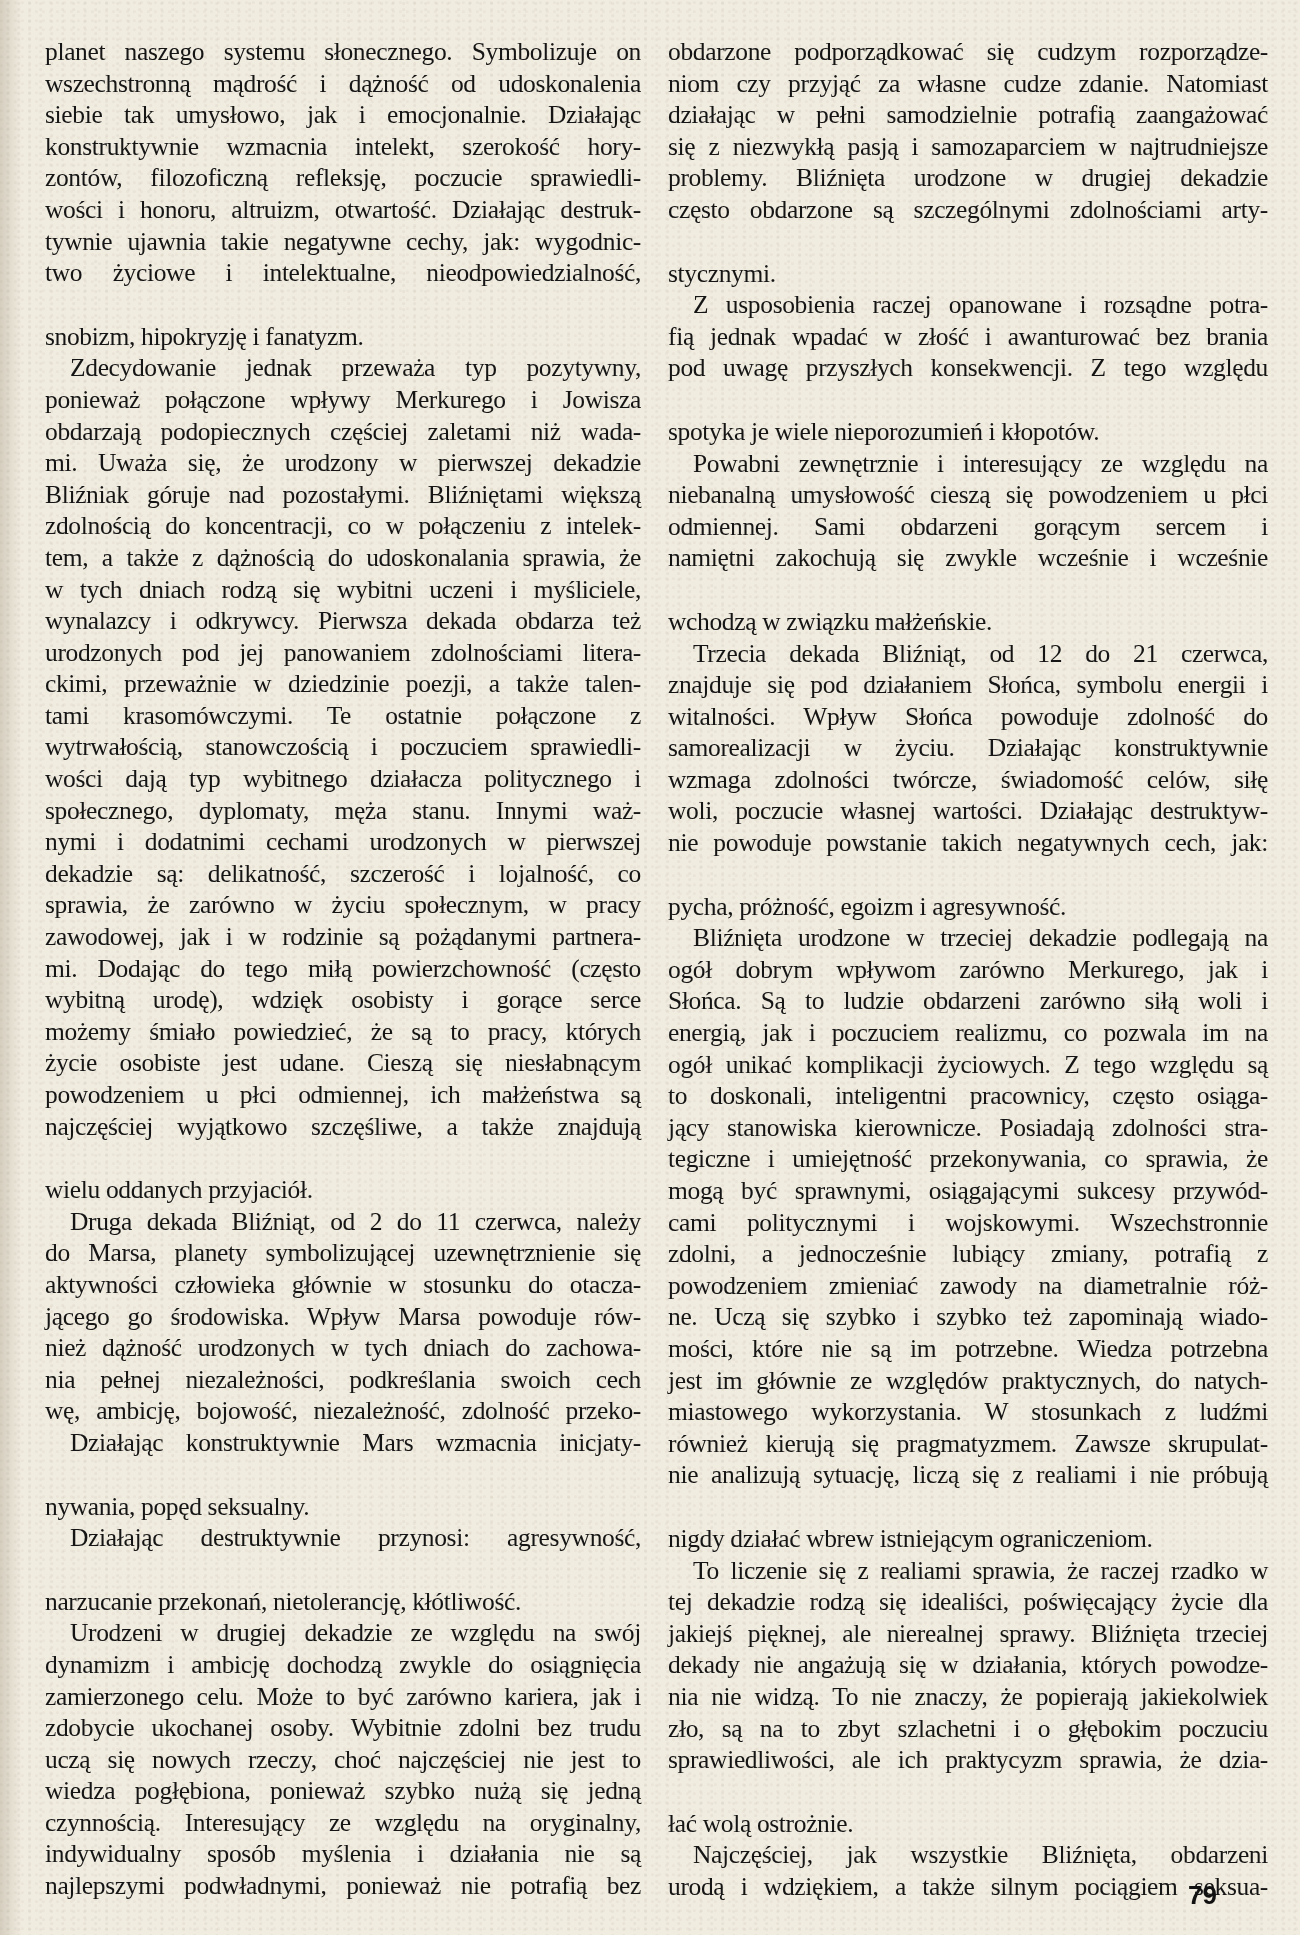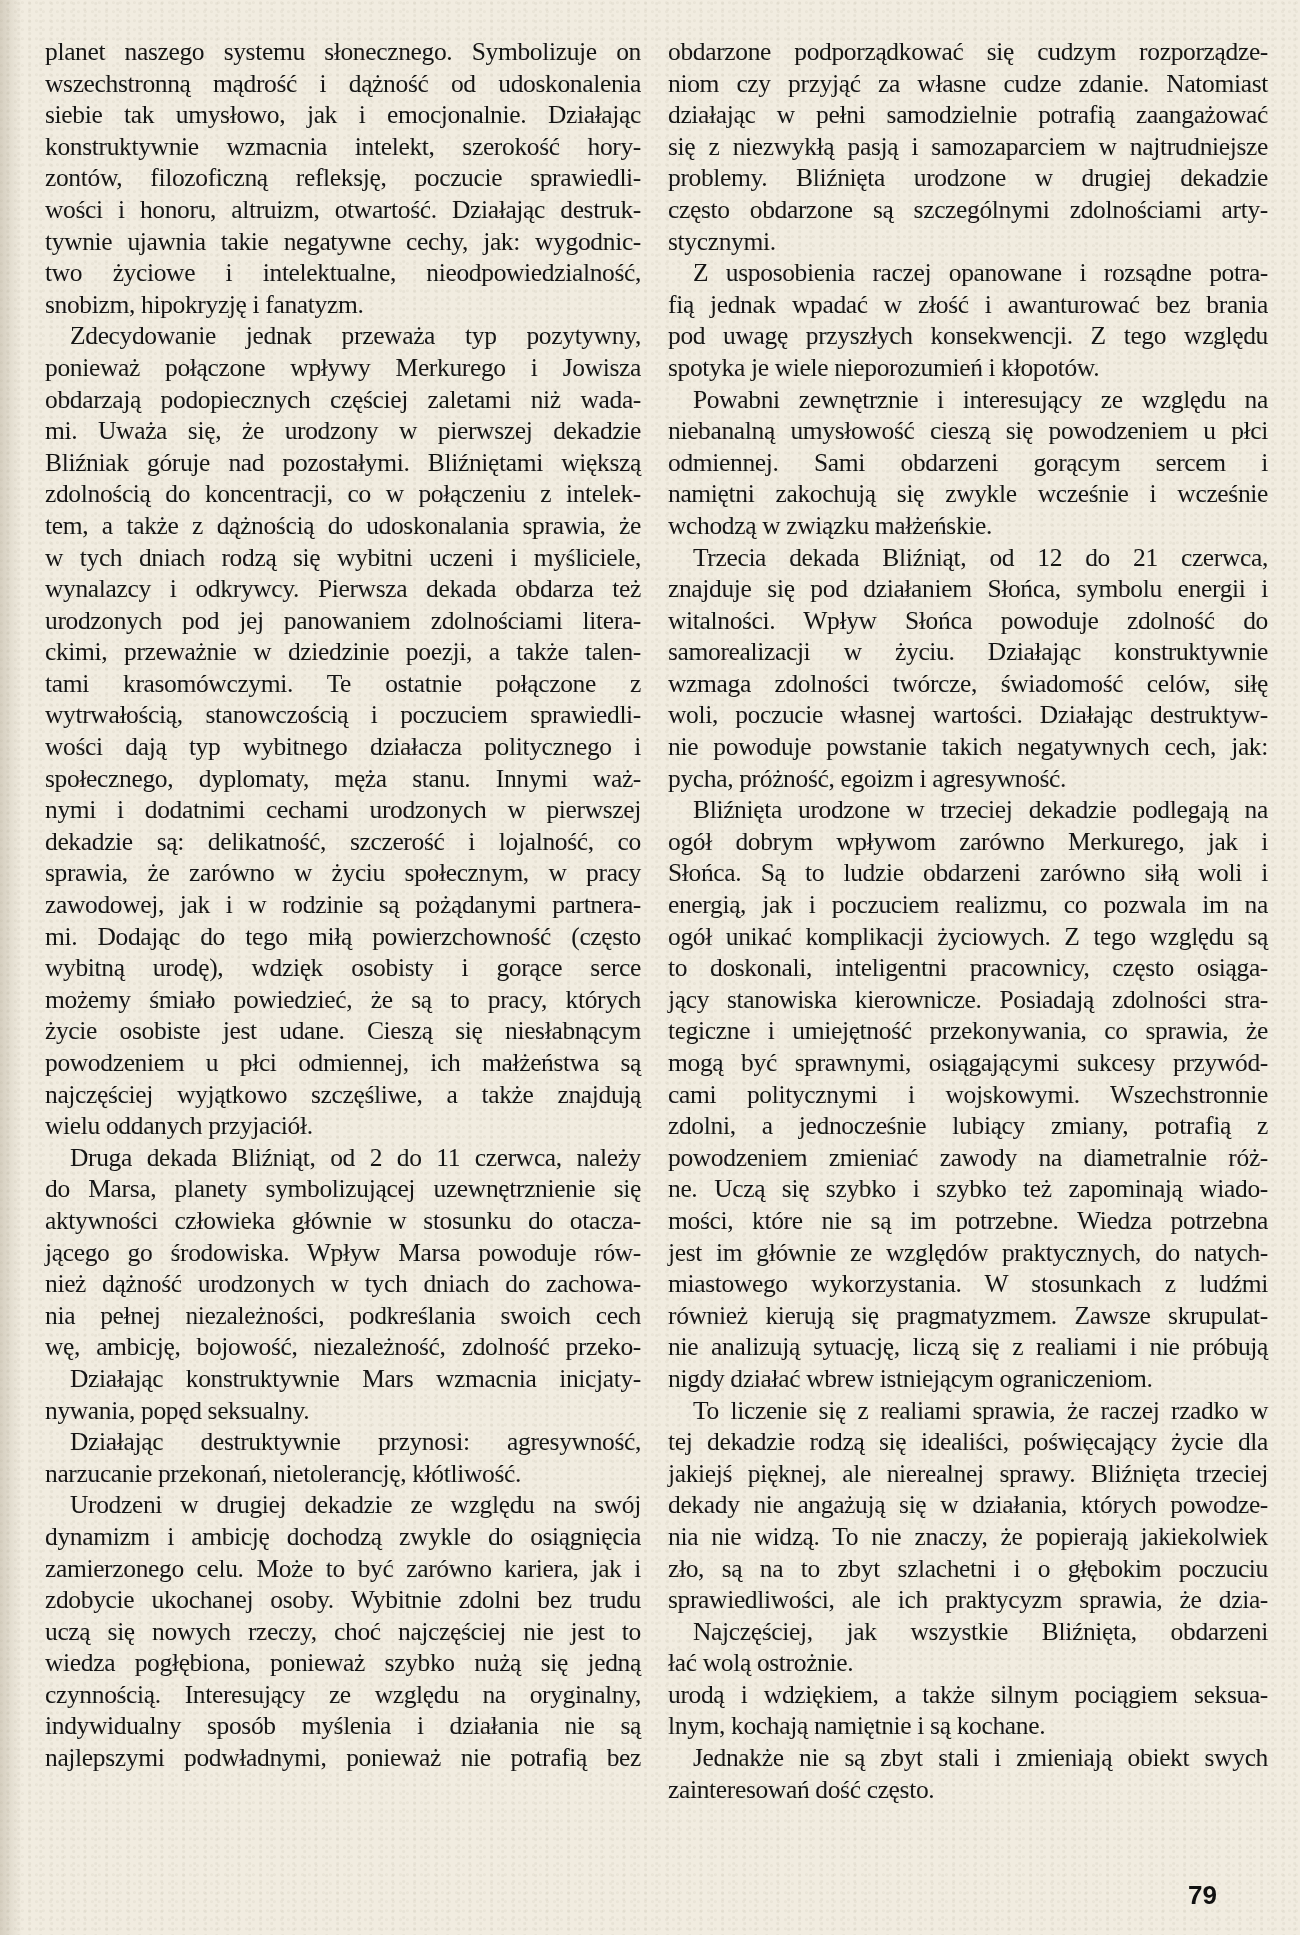--- a/index.html
+++ b/index.html
@@ -23,21 +23,21 @@
   }
   .col-left { left: 45px; width: 596px; }
   .col-right { left: 668px; width: 600px; }
   .line {
     height: 31.6px; line-height: 31.6px;
     font-size: 25.5px;
     white-space: nowrap;
     text-align: justify; text-align-last: justify;
     letter-spacing: -0.35px;
   }
-  .line.last { text-align-last: left; }
+  .line.last { text-align-last: left; margin-top: 32px; }
   .line.indent { padding-left: 25px; }
   .page-number {
     position: absolute; left: 1188px; top: 1880px;
     font-family: "Liberation Sans", "DejaVu Sans", sans-serif;
     font-weight: bold; font-size: 26px; color: #111;
   }
 </style>
 </head>
 <body>
 
@@ -144,21 +144,21 @@
     <div class="line">również kierują się pragmatyzmem. Zawsze skrupulat-</div>
     <div class="line">nie analizują sytuację, liczą się z realiami i nie próbują</div>
     <div class="line last">nigdy działać wbrew istniejącym ograniczeniom.</div>
     <div class="line indent">To liczenie się z realiami sprawia, że raczej rzadko w</div>
     <div class="line">tej dekadzie rodzą się idealiści, poświęcający życie dla</div>
     <div class="line">jakiejś pięknej, ale nierealnej sprawy. Bliźnięta trzeciej</div>
     <div class="line">dekady nie angażują się w działania, których powodze-</div>
     <div class="line">nia nie widzą. To nie znaczy, że popierają jakiekolwiek</div>
     <div class="line">zło, są na to zbyt szlachetni i o głębokim poczuciu</div>
     <div class="line">sprawiedliwości, ale ich praktycyzm sprawia, że dzia-</div>
+    <div class="line last">łać wolą ostrożnie.</div>
     <div class="line indent">Najczęściej, jak wszystkie Bliźnięta, obdarzeni</div>
-    <div class="line last">łać wolą ostrożnie.</div>
     <div class="line">urodą i wdziękiem, a także silnym pociągiem seksua-</div>
     <div class="line last">lnym, kochają namiętnie i są kochane.</div>
     <div class="line indent">Jednakże nie są zbyt stali i zmieniają obiekt swych</div>
     <div class="line last">zainteresowań dość często.</div>
   </div>
 
 <div class="page-number">79</div>
 
 </body></html>

